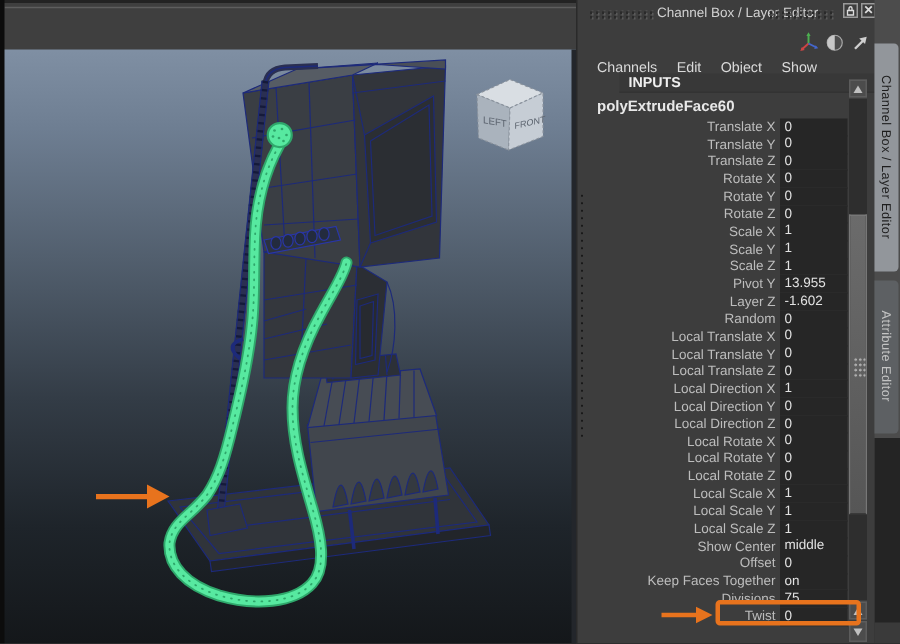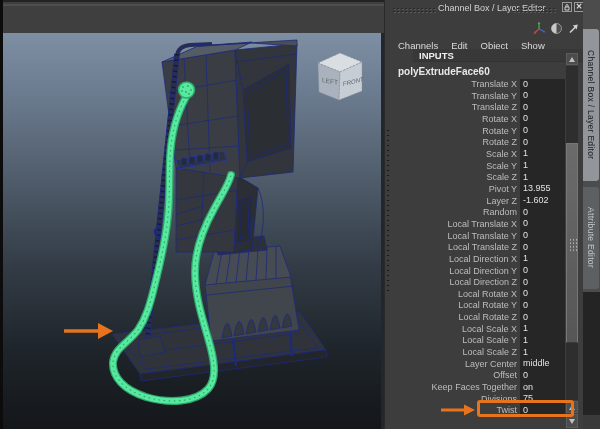--- a/index.html
+++ b/index.html
@@ -360,21 +360,21 @@
         </div>
         <div class="crow">
           <span class="clabel">Local Scale Y</span>
           <span class="cfield">1</span>
         </div>
         <div class="crow">
           <span class="clabel">Local Scale Z</span>
           <span class="cfield">1</span>
         </div>
         <div class="crow">
-          <span class="clabel">Layer Center</span>
+          <span class="clabel">Show Center</span>
           <span class="cfield">middle</span>
         </div>
         <div class="crow">
           <span class="clabel">Offset</span>
           <span class="cfield">0</span>
         </div>
         <div class="crow">
           <span class="clabel">Keep Faces Together</span>
           <span class="cfield">on</span>
         </div>

